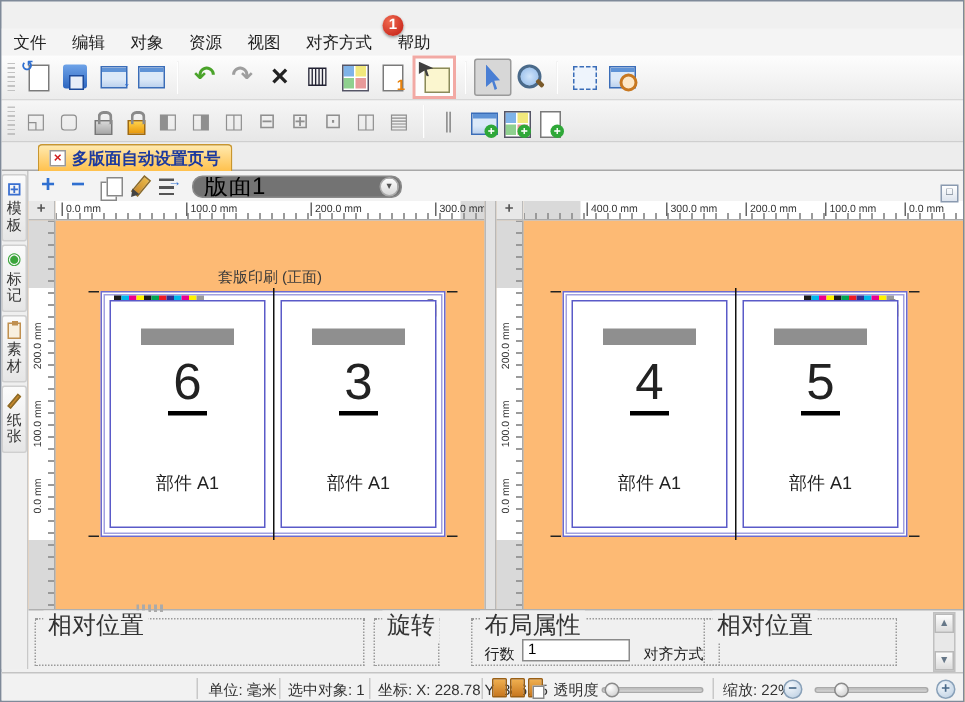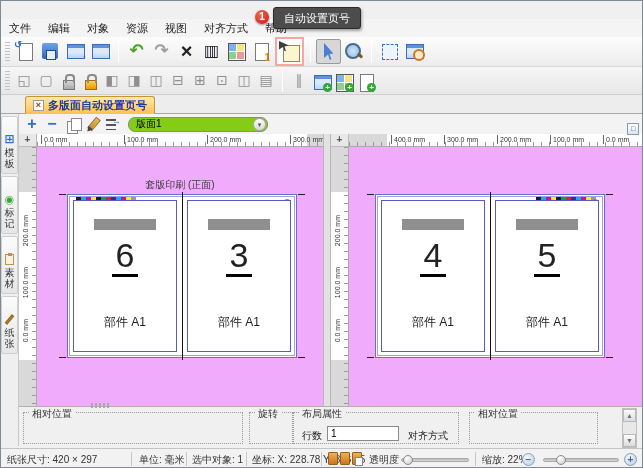--- a/index.html
+++ b/index.html
@@ -58,35 +58,35 @@
 .ic-pencil::after{content:'';position:absolute;left:3px;top:12px;width:0;height:0;border-left:3px solid transparent;border-right:3px solid transparent;border-top:5px solid #444;transform:rotate(40deg);}
 .ic-list::before{content:'';position:absolute;left:3px;top:4px;width:10px;height:11px;background:repeating-linear-gradient(to bottom,#555 0 2px,transparent 2px 5px);}
 .ic-list::after{content:'→';position:absolute;right:0;top:1px;font-size:9px;color:#2f6fd0;font-weight:bold;}
 
 .tabbar{position:absolute;left:0;top:94px;right:0;height:19px;background:#ededed;border-bottom:1px solid #a8a8a8;}
 .doctab{position:absolute;left:24px;top:1px;height:18px;display:flex;align-items:center;gap:4px;padding:0 7px;background:linear-gradient(#ffe9ae,#ffc14d);border:1px solid #c8962f;border-bottom:none;border-radius:3px 3px 0 0;color:#1d3a9e;font-weight:bold;}
 .tclose{width:11px;height:11px;background:#fff;border:1px solid #999;color:#d02020;font-size:9px;font-weight:bold;text-align:center;}
 .tclose::before{content:'×';display:block;line-height:9px;}
 
 .ltb{position:absolute;left:18px;top:113px;right:0;height:20px;background:#f3f3f3;display:flex;align-items:center;padding-left:4px;gap:2px;}
-.combo{width:140px;height:15px;border:1px solid #8a8a8a;border-radius:7px;background:#84cc16;font-size:10px;padding:0 16px 0 7px;margin-left:5px;}
+.combo{width:140px;height:15px;border:1px solid #8a8a8a;border-radius:7px;background:#737373;font-size:16px;padding:0 16px 0 7px;margin-left:5px;}
 .combo-btn{width:13px;height:13px;margin-left:-17px;border-radius:50%;background:linear-gradient(#fdfdfd,#d8d8d8);border:1px solid #aaa;font-size:7px;color:#555;text-align:center;flex:none;}
 .combo-btn::before{content:'▾';line-height:11px;display:block;}
 
 .side{position:absolute;left:0;top:113px;width:18px;bottom:21px;background:#efefef;border-right:1px solid #c8c8c8;display:flex;flex-direction:column;align-items:center;padding-top:2px;gap:2px;}
-.stab{width:17px;padding:16px 0 4px;display:flex;flex-direction:column;align-items:center;gap:2px;border:1px solid #cfcfcf;border-radius:2px;background:linear-gradient(#fbfbfb,#e6e6e6);}
+.stab{width:17px;padding:3px 0 4px;display:flex;flex-direction:column;align-items:center;gap:2px;border:1px solid #cfcfcf;border-radius:2px;background:linear-gradient(#fbfbfb,#e6e6e6);}
 .vlabel{width:11px;font-size:10px;line-height:11px;word-break:break-all;text-align:center;color:#333;}
 .sic{width:12px;height:12px;display:flex;align-items:center;justify-content:center;font-weight:bold;}
 .g-grid::before{content:'⊞';color:#3a6fd0;font-size:12px;line-height:12px;}
 .g-target::before{content:'◉';color:#3aa53a;font-size:11px;line-height:12px;}
 .sic-clip{width:9px;height:11px;background:#f8f0e0;border:1px solid #c09050;position:relative;}
 .sic-clip::before{content:'';position:absolute;left:2px;top:-2px;width:4px;height:3px;background:#c09050;}
 .sic-pen{width:3px;height:11px;background:#c8882a;border:1px solid #8a6a2a;transform:rotate(40deg);}
 
-.cwrap{position:absolute;left:18px;top:133px;right:0;height:272px;background:#f0abfc;}
+.cwrap{position:absolute;left:18px;top:133px;right:0;height:272px;background:#fdba74;}
 .view{position:absolute;top:0;bottom:0;}
 .v1{left:0;width:304px;}
 .v2{left:312px;right:0;}
 .vdiv{position:absolute;left:304px;width:8px;top:0;bottom:0;background:#e2e2e2;border-left:1px solid #b8b8b8;border-right:1px solid #b8b8b8;}
 .corner{position:absolute;left:0;top:0;width:18px;height:13px;background:#e8e8e8;border-right:1px solid #bbb;border-bottom:1px solid #bbb;color:#555;font-weight:bold;text-align:center;}
 .corner::before{content:'+';font-size:10px;line-height:11px;display:block;}
 .hruler{position:absolute;left:18px;top:0;right:0;height:13px;background:#fff;border-bottom:1px solid #aaa;overflow:hidden;}
 .hgray{position:absolute;top:0;bottom:0;background:#d9d9d9;}
 .htick{position:absolute;left:0;right:0;bottom:0;height:4px;background:repeating-linear-gradient(to right,#9a9a9a 0 1px,transparent 1px 8px);}
 .hlab{position:absolute;top:1px;font-size:7px;color:#333;border-left:1px solid #666;padding-left:2px;line-height:9px;white-space:nowrap;}
@@ -115,21 +115,21 @@
 .colorbar span:nth-child(11){background:#fff200}.colorbar span:nth-child(12){background:#9a9a9a}
 .locki{position:absolute;right:5px;top:8px;width:10px;height:8px;background:linear-gradient(#ffe06a,#e8a81c);border:1px solid #a07a10;}
 .locki::before{content:'';position:absolute;left:2px;top:-5px;width:4px;height:5px;border:1px solid #888;border-bottom:none;border-radius:3px 3px 0 0;}
 .cmark{position:absolute;background:#222;}
 .maxbtn{position:absolute;left:626px;top:122px;width:12px;height:12px;border:1px solid #8a9ab0;background:linear-gradient(#fff,#dde4ee);color:#456;font-size:7px;text-align:center;}
 .maxbtn::before{content:'□';line-height:10px;display:block;}
 
 .props{position:absolute;left:18px;top:405px;right:0;height:42px;background:#f0f0f0;border-top:1px solid #b0b0b0;}
 .pgrip{position:absolute;left:72px;top:-4px;width:18px;height:5px;background:repeating-linear-gradient(to right,#aaa 0 2px,transparent 2px 4px);}
 .gb{position:absolute;top:5px;bottom:4px;border:1px dotted #9a9a9a;}
-.gt{position:absolute;left:5px;top:-6px;background:#f0f0f0;padding:0 3px;font-size:10px;color:#333;white-space:nowrap;}
+.gt{position:absolute;left:5px;top:-6px;background:#f0f0f0;padding:0 3px;font-size:16px;color:#333;white-space:nowrap;}
 .rowslbl{position:absolute;left:8px;top:16px;font-size:10px;}
 .rowsinput{position:absolute;left:33px;top:13px;width:72px;height:15px;border:1px solid #8a8a8a;font-size:10px;padding:0 3px;background:#fff;}
 .alignlbl{position:absolute;left:114px;top:16px;font-size:10px;}
 .pscroll{position:absolute;right:5px;top:1px;width:15px;height:40px;background:#e8e8e8;border:1px solid #c0c0c0;}
 .sbtn{position:absolute;left:0;right:0;height:13px;background:linear-gradient(#fcfcfc,#dcdcdc);border:1px solid #b8b8b8;color:#678;font-size:7px;text-align:center;}
 .sbtn::before{display:block;line-height:11px;}
 .sb-up{top:0;}.sb-up::before{content:'▲';}
 .sb-dn{bottom:0;}.sb-dn::before{content:'▼';}
 
 .status{position:absolute;left:0;top:447px;right:0;height:21px;background:#f2f2f2;border-top:1px solid #c4c4c4;font-size:10px;color:#333;}
@@ -376,37 +376,36 @@
   <div class="maxbtn"></div>
 
   <div class="props">
     <span class="pgrip"></span>
     <div class="gb" style="left:4px;width:220px;">
       <span class="gt">相对位置</span>
     </div>
     <div class="gb" style="left:230px;width:44px;">
       <span class="gt">旋转</span>
     </div>
-    <div class="gb" style="left:274px;width:166px;">
+    <div class="gb" style="left:295px;width:166px;">
       <span class="gt">布局属性</span>
       <span class="rowslbl">行数</span>
       <input class="rowsinput" value="1" style="">
       <span class="alignlbl">对齐方式</span>
     </div>
     <div class="gb" style="left:450px;width:129px;">
       <span class="gt">相对位置</span>
     </div>
     <div class="pscroll">
       <span class="sbtn sb-up"></span>
       <span class="sbtn sb-dn"></span>
     </div>
   </div>
 
   <div class="status">
-    <span class="st" style="left:6px;">纸张尺寸: 420 × 297</span>
     <span class="ssep" style="left:130px;"></span>
     <span class="st" style="left:138px;">单位: 毫米</span>
     <span class="ssep" style="left:185px;"></span>
     <span class="st" style="left:191px;">选中对象: 1</span>
     <span class="ssep" style="left:245px;"></span>
     <span class="st" style="left:251px;">坐标: X: 228.78  Y: 386.05</span>
     <span class="ssep" style="left:320px;"></span>
     <span class="obook" style="left:327px;"></span>
     <span class="obook" style="left:339px;"></span>
     <span class="obook pg" style="left:351px;"></span>
@@ -417,15 +416,14 @@
     <span class="ssep" style="left:474px;"></span>
     <span class="st" style="left:481px;">缩放: 22%</span>
     <span class="rbtn r-minus" style="left:521px;"></span>
     <span class="slider" style="left:542px;width:76px;">
         <span class="thumb" style="left:12px;"></span>
       </span>
     <span class="rbtn r-plus" style="left:623px;"></span>
   </div>
 
   <div class="annb">1</div>
-  <div class="annt">自动设置页号</div>
 
 </div>
 
 </body></html>

